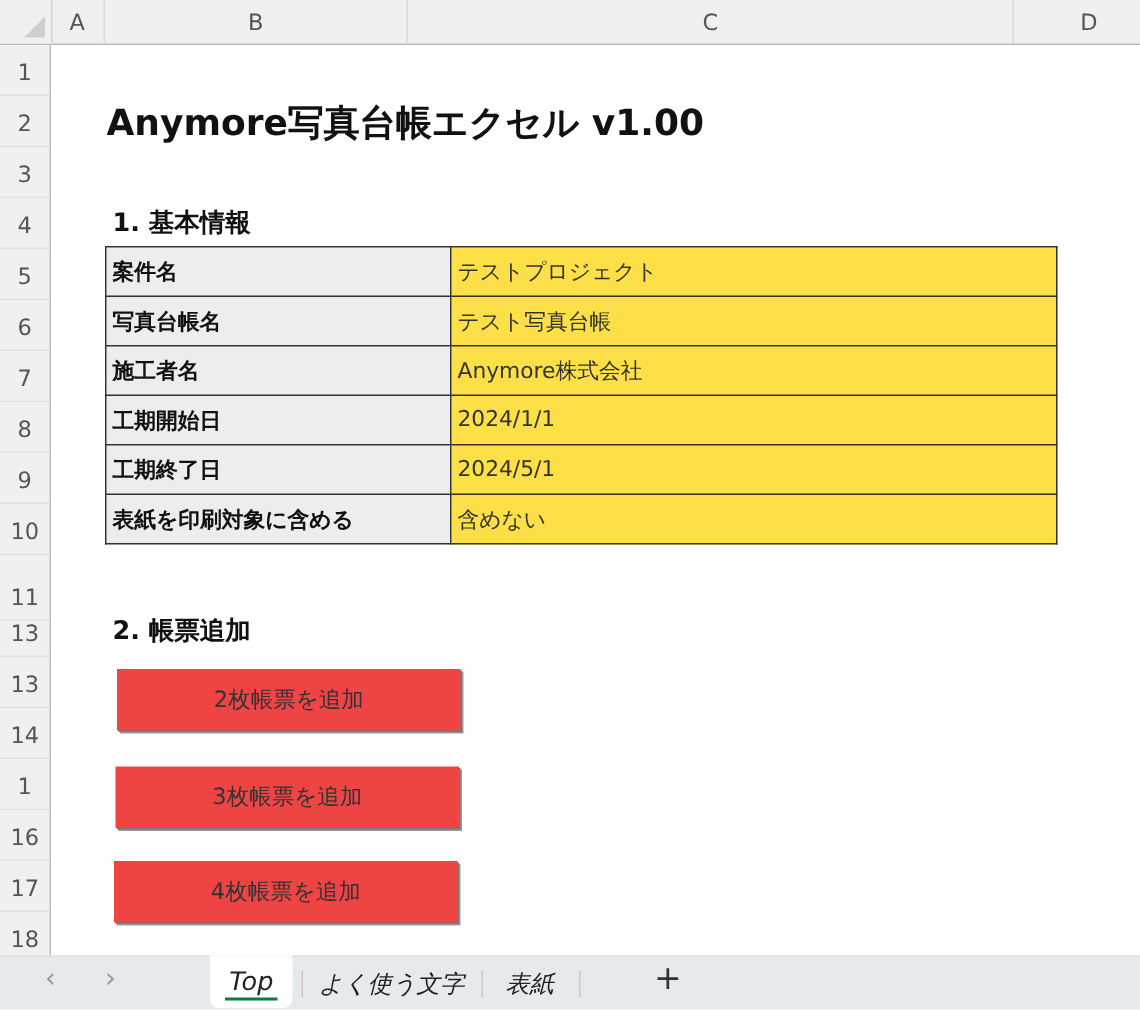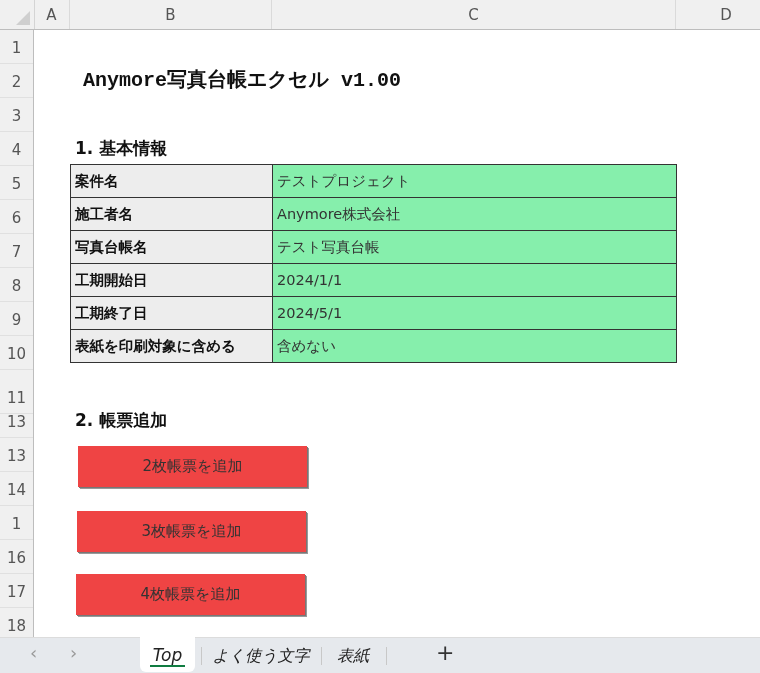--- a/index.html
+++ b/index.html
@@ -9,26 +9,26 @@
             border-bottom:1px solid #bdbdbd; box-sizing:border-box; }
   .corner { position:absolute; left:0; top:0; width:34px; height:29px; background:#f0f0f0; border-right:1px solid #d4d4d4; }
   .corner::after { content:""; position:absolute; right:4px; bottom:4px; width:0; height:0;
                    border-left:14px solid transparent; border-bottom:14px solid #cfcfcf; }
   .col { position:absolute; top:0; height:29px; line-height:30px; text-align:center; font-size:15px; color:#555;
          border-right:1px solid #dadada; box-sizing:border-box; }
   .rowhdr { position:absolute; left:0; top:30px; width:34px; height:607px; background:#f0f0f0;
             border-right:1px solid #bdbdbd; box-sizing:border-box; }
   .rownum { position:absolute; left:0; width:33px; height:34px; line-height:36px; text-align:center;
             font-size:15px; color:#555; border-bottom:1px solid #e0e0e0; box-sizing:border-box; }
-  .title { position:absolute; left:83px; top:66px; font-size:20px; font-weight:bold; color:#111;font-family:Liberation Mono, monospace; }
+  .title { position:absolute; left:71px; top:66px; font-size:24px; font-weight:bold; color:#111; }
   .section { position:absolute; left:75px; font-size:17px; font-weight:bold; color:#111; }
   table.info { position:absolute; left:70px; top:164px; border-collapse:collapse; }
   table.info td { height:33px; border:1.5px solid #333; padding:0 4px; font-size:14.5px; box-sizing:border-box; }
-  td.k { width:202px; background:#ededed; font-weight:bold; color:#111; }
-  td.v { width:404px; background:#86efac; color:#333; }
+  td.k { width:230px; background:#ededed; font-weight:bold; color:#111; }
+  td.v { width:404px; background:#fde047; color:#333; }
   .btn { position:absolute; width:229px; height:41px; background:#ef4444; border:none;
          box-shadow: 1px 1px 0 #777, 2px 2px 0 #999; font-size:15px; color:#333; text-align:center;
          line-height:41px; cursor:pointer; }
   .tabbar { position:absolute; left:0; top:637px; width:760px; height:36px; background:#e6e9ed;
             border-top:1px solid #dcdcdc; box-sizing:border-box; }
   .nav { position:absolute; top:4px; font-size:18px; color:#9a9a9a; cursor:pointer; }
   .tab { position:absolute; top:0; height:34px; line-height:36px; font-size:16px; color:#222; text-align:center; cursor:pointer;font-style:italic; }
   .tab.active { background:#fff; border-radius:0 0 6px 6px; top:-1px; height:35px; font-size:17px; }
   .tab.active .ul { position:absolute; left:10px; right:10px; bottom:5px; height:2px; background:#107c41; }
   .sep { position:absolute; top:9px; width:1px; height:18px; background:#c8c8c8; }
@@ -69,26 +69,26 @@
 <div class="title">Anymore写真台帳エクセル v1.00</div>
 <div class="section" style="top:137px;">1. 基本情報</div>
 
 <table class="info">
   <tbody>
       <tr>
     <td class="k">案件名</td>
     <td class="v">テストプロジェクト</td>
   </tr>
   <tr>
+    <td class="k">写真台帳名</td>
+    <td class="v">テスト写真台帳</td>
+  </tr>
+  <tr>
     <td class="k">施工者名</td>
     <td class="v">Anymore株式会社</td>
-  </tr>
-  <tr>
-    <td class="k">写真台帳名</td>
-    <td class="v">テスト写真台帳</td>
   </tr>
   <tr>
     <td class="k">工期開始日</td>
     <td class="v">2024/1/1</td>
   </tr>
   <tr>
     <td class="k">工期終了日</td>
     <td class="v">2024/5/1</td>
   </tr>
   <tr>

